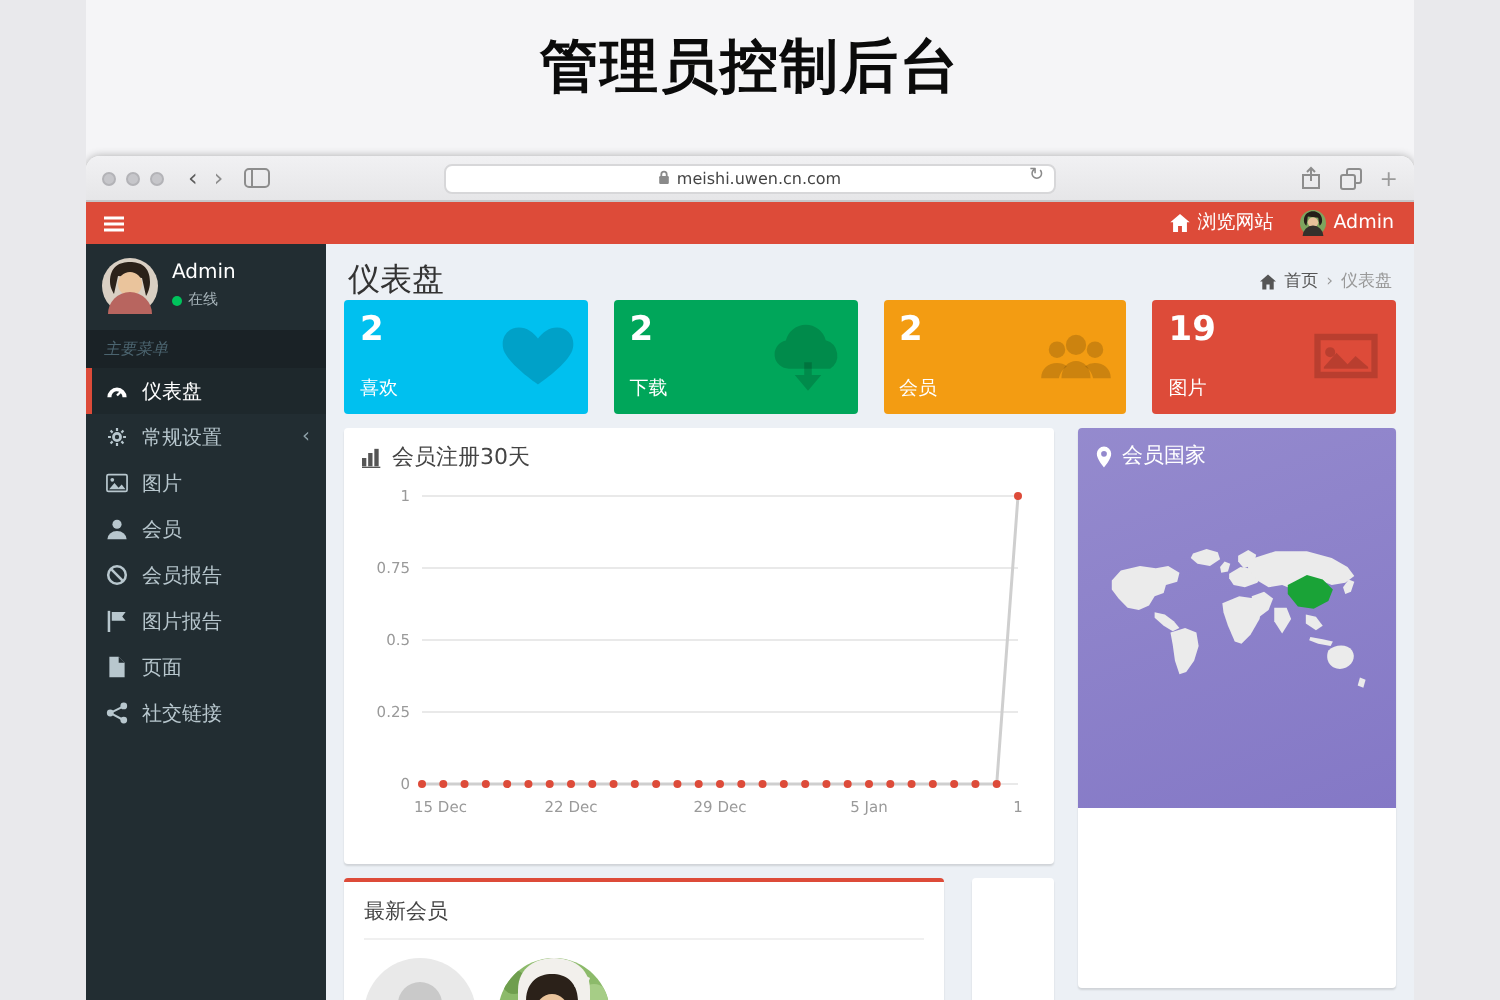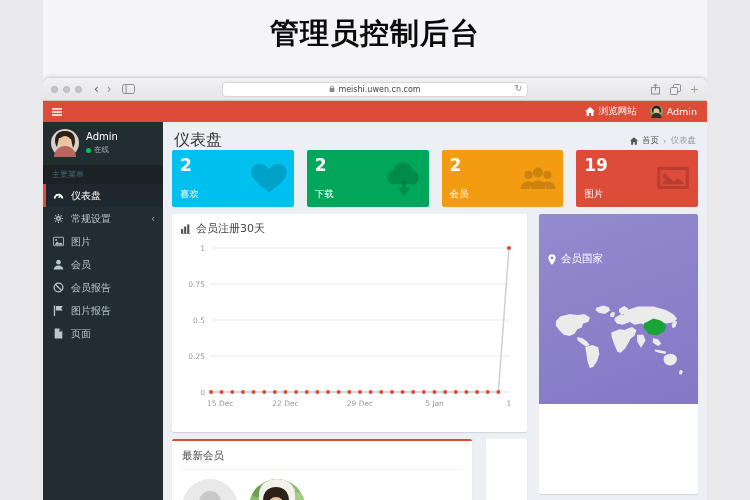--- a/index.html
+++ b/index.html
@@ -37,21 +37,21 @@
   .nav-right { margin-left:auto; display:flex; align-items:center; gap:13px; padding-right:10px; font-size:9.5px; }
   .nav-link { display:flex; align-items:center; gap:4px; }
 
   
   .main { flex:1; display:flex; min-height:0; }
   .sidebar { width:120px; flex:0 0 120px; background:#222d32; color:#b8c7ce; }
   .user-panel { display:flex; align-items:center; gap:7px; padding:7px 8px 8px; }
   .u-name { font-size:10px; color:#fff; }
   .u-status { font-size:7.5px; color:#a7b4ba; display:flex; align-items:center; gap:3px; margin-top:3px; }
   .dot { width:5px; height:5px; border-radius:50%; background:#00c35c; display:inline-block; }
-  .menu-section { background:#1a2226; color:#4b646f; font-size:8px; padding:4px 9px; }
+  .menu-section { background:#1a2226; color:#4b646f; font-size:8px; padding:4px 9px;font-style:italic; }
   .menu-item { height:23px; display:flex; align-items:center; gap:6px; padding:0 8px 0 7px;
                font-size:10px; color:#b8c7ce; border-left:3px solid transparent; cursor:pointer; }
   .menu-item.active { background:#1e282c; color:#fff; border-left-color:#dd4b39; }
   .mi-icon { width:12px; display:flex; }
   .mi-icon svg { width:11px; height:11px; }
   .mi-chev { margin-left:auto; font-size:10px; color:#8ea0a8; }
 
   .content { flex:1; background:#ecf0f5; padding:8px 9px; overflow:hidden; }
   .content-header { display:flex; justify-content:space-between; align-items:baseline; height:20px; padding:0 2px; }
   .page-title { font-size:16px; font-weight:normal; color:#333; }
@@ -68,21 +68,21 @@
 
   
   .cols { display:flex; gap:12px; margin-top:7px; align-items:flex-start; }
   .col-left { width:355px; flex:0 0 355px; }
   .col-right { flex:1; }
   .card { background:#fff; border-radius:2px; box-shadow:0 1px 1px rgba(0,0,0,.12); }
   .chart-card { padding:7px 9px 2px; height:218px; }
   .card-title { font-size:11px; color:#444; display:flex; align-items:center; gap:5px; }
   .map-card { height:280px; overflow:hidden; }
   .map-purple { height:190px; background:linear-gradient(160deg,#9a8fd0,#7labc 60%,#7567bd); background:linear-gradient(160deg,#998ecf,#7567bd); padding:7px 9px 0; }
-  .map-title { color:#fff; font-size:10.5px; display:flex; align-items:center; gap:5px;margin-top:31px; }
+  .map-title { color:#fff; font-size:10.5px; display:flex; align-items:center; gap:5px; }
   .worldmap { width:100%; height:146px; margin-top:4px; }
 
   .row3-left { display:flex; gap:14px; margin-top:7px; }
   .members-card { width:300px; flex:0 0 300px; border-top:2px solid #dd4b39; padding:8px 10px; height:120px; }
   .members-title { font-size:10.5px; color:#444; padding-bottom:6px; border-bottom:1px solid #f0f0f0; }
   .avatars { display:flex; gap:11px; margin-top:9px; }
   .avatars svg { width:56px; height:56px; }
   .empty-card { flex:1; height:120px; }
 
   text { font-family:"DejaVu Sans","Liberation Sans",sans-serif; }
@@ -252,20 +252,33 @@
               <span>图片报告</span>
             </div>
             <div class="menu-item">
               <span class="mi-icon">
                 <svg viewBox="0 0 11 13">
                   <path d="M1 0.5h5.5L10 4v8.5H1z" fill="currentColor"></path>
                   <path d="M6.5 0.5 10 4H6.5z" fill="#222d32"></path>
                 </svg>
               </span>
               <span>页面</span>
+            </div>
+            <div class="menu-item">
+              <span class="mi-icon">
+                <svg viewBox="0 0 13 13">
+                  <g fill="currentColor">
+                    <circle cx="2.5" cy="6.5" r="2"></circle>
+                    <circle cx="10.5" cy="2.3" r="2"></circle>
+                    <circle cx="10.5" cy="10.7" r="2"></circle>
+                  </g>
+                  <path d="M3.8 5.8 9.4 3M3.8 7.2l5.6 3" stroke="currentColor" stroke-width="1.2"></path>
+                </svg>
+              </span>
+              <span>社交链接</span>
             </div>
           </div>
       </div>
 
       <div class="content">
 
         <div class="content-header">
           <span class="page-title">仪表盘</span>
           <span class="breadcrumb">
             <svg width="8" height="8" viewBox="0 0 14 13">

